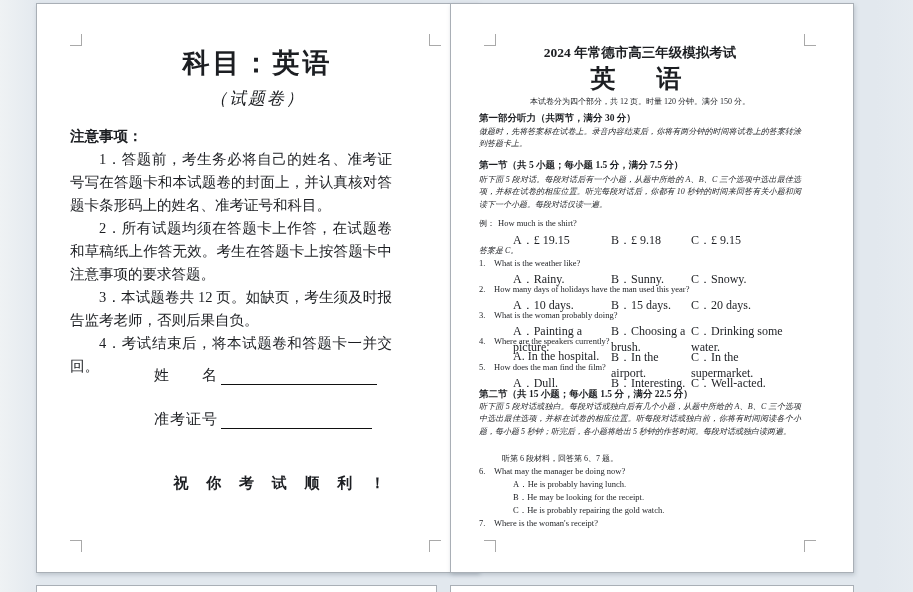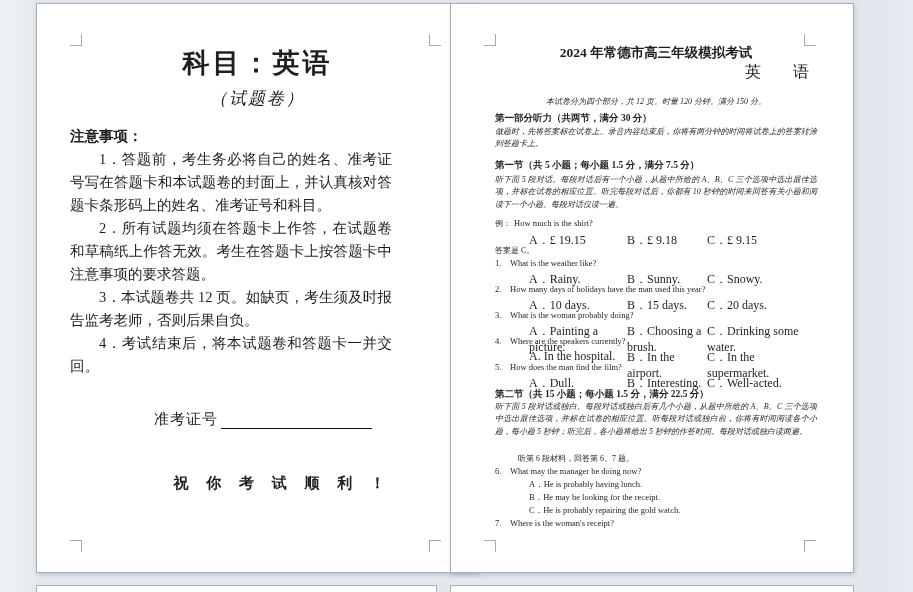--- a/index.html
+++ b/index.html
@@ -48,39 +48,39 @@
   .fillrow { position:absolute; left:117px; display:flex; align-items:flex-end; font-size:15px; }
   .fillrow .lab { white-space:pre; letter-spacing:1px; }
   .fillrow .uline { display:inline-block; border-bottom:1.6px solid #111; height:17px; margin-left:3px; }
   #name-row { top:362px; } #name-row .uline { width:156px; }
   #id-row   { top:406px; } #id-row   .uline { width:151px; }
   .p1-wish { position:absolute; top:470px; left:33px; width:322px; text-align:right;
     font-size:15px; font-weight:bold; letter-spacing:7px; }
 
   
   .p2-body { position:absolute; left:28px; top:0; width:330px; height:570px; }
-  .ln { position:absolute; left:16px; width:322px; }
+  .ln { position:absolute; left:0; width:322px; }
   .t1 { top:40px; text-align:center; font-size:13.5px; font-weight:bold; }
-  .t2 { top:58px; text-align:right; font-size:16px; font-weight:normal; letter-spacing:8px; }
-  .note { top:92px; text-align:center; font-size:8px; font-style:italic; color:#26282c; }
+  .t2 { top:58px; text-align:center; font-size:25px; font-weight:bold; letter-spacing:8px; }
+  .note { top:92px; text-align:center; font-size:8px; color:#26282c; }
   .h { font-weight:bold; font-size:9.5px; }
   .h1 { top:108px; } .h2 { top:155px; } .h3 { top:384px; }
   .kai { font-size:8px; font-style:italic; line-height:12.4px; text-align:justify; color:#26282c; }
   .p1k { top:122px; } .p2k { top:170px; } .p3k { top:397px; }
   .eng { font-size:8.5px; }
   .qline { display:flex; }
   .qline .qnum { width:15px; flex:0 0 15px; }
   .qline .exnum { width:19px; flex:0 0 19px; font-size:8px; }
   .opt3 { display:flex; padding-left:34px; font-size:12px; }
   .opt3 span:nth-child(1) { width:98px; flex:0 0 98px; }
   .opt3 span:nth-child(2) { width:80px; flex:0 0 80px; }
   .opt3 span:nth-child(3) { flex:1; }
   .optv { padding-left:34px; font-size:8.5px; }
   .cn8 { font-size:8px; }
-  .exq { top:214px; } .exo { top:228px; } .ans { top:241px; }
+  .exq { top:214px; } .exo { top:228px; } .ans { top:241px;font-style:italic; }
   .q1 { top:254px; } .o1 { top:267px; }
   .q2 { top:280px; } .o2 { top:293px; }
   .q3 { top:306px; } .o3 { top:319px; }
   .q4 { top:332px; } .o4 { top:345px; }
   .q5 { top:358px; } .o5 { top:371px; }
   .mat { top:449px;margin-left:23px; }
   .q6 { top:462px; } .o6a { top:475px; } .o6b { top:488px; } .o6c { top:501px; }
   .q7 { top:514px; }
 </style>
 </head>
@@ -107,20 +107,24 @@
     <div class="p1-sub">（试题卷）</div>
 
     <div class="p1-notices">
       <div class="nh">注意事项：</div>
       <p>1．答题前，考生务必将自己的姓名、准考证号写在答题卡和本试题卷的封面上，并认真核对答题卡条形码上的姓名、准考证号和科目。</p>
       <p>2．所有试题均须在答题卡上作答，在试题卷和草稿纸上作答无效。考生在答题卡上按答题卡中注意事项的要求答题。</p>
       <p>3．本试题卷共 12 页。如缺页，考生须及时报告监考老师，否则后果自负。</p>
       <p>4．考试结束后，将本试题卷和答题卡一并交回。</p>
     </div>
 
+    <div class="fillrow" id="name-row">
+      <span class="lab">姓　　名</span>
+      <span class="uline"></span>
+    </div>
     <div class="fillrow" id="id-row">
       <span class="lab">准考证号</span>
       <span class="uline"></span>
     </div>
 
     <div class="p1-wish">祝 你 考 试 顺 利 ！</div>
   </div>
 
   <div class="page" id="page2">
     <div class="mark tl t l"></div>

